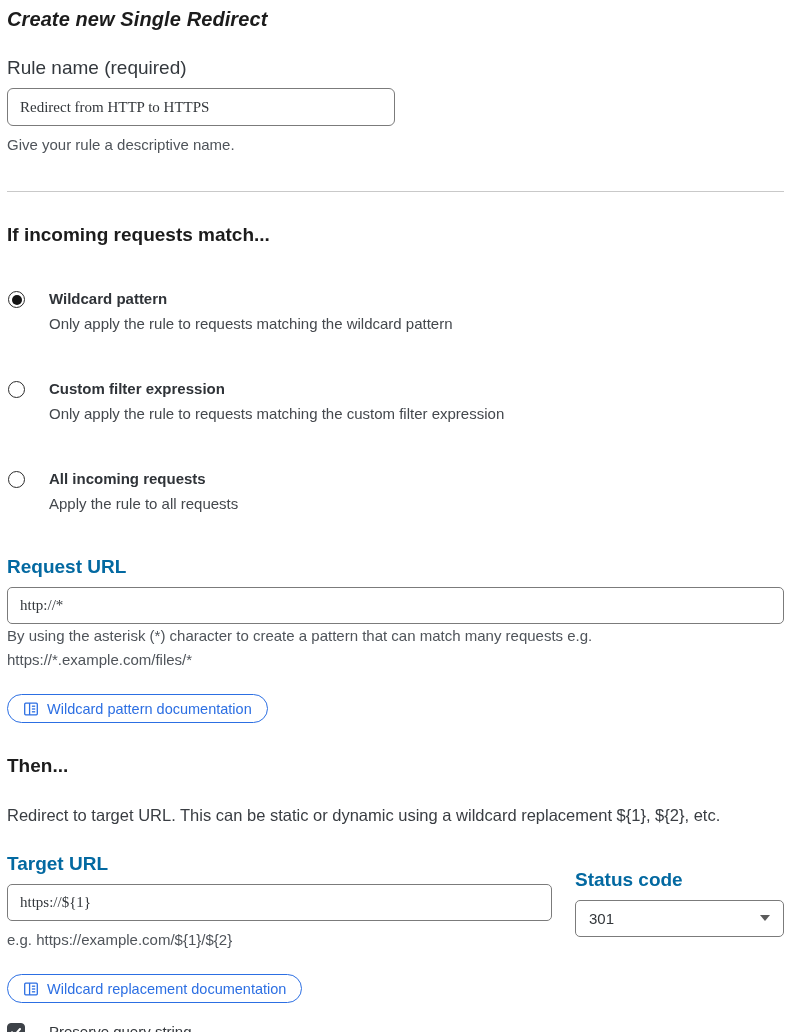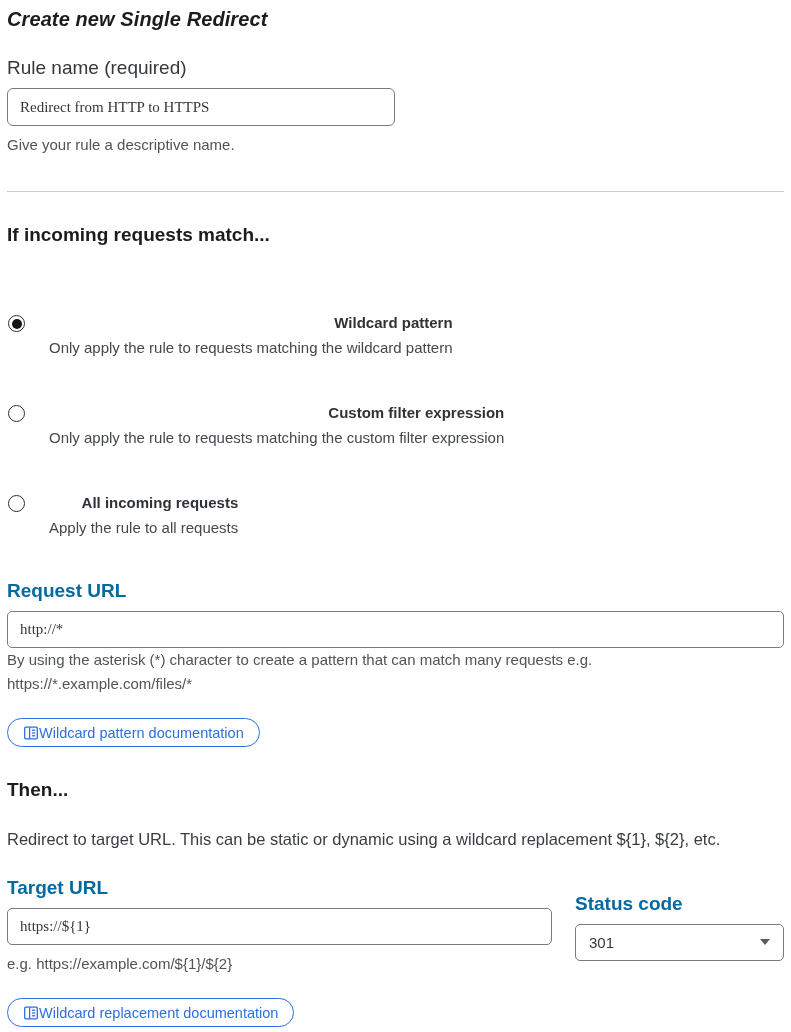--- a/index.html
+++ b/index.html
@@ -32,38 +32,38 @@
     padding:0 12px;font-size:15px;color:#33373b;
     font-family:Liberation Serif, serif;background:#fff;outline:none;
   }
   .text-input.full{width:100%;height:37px;border-radius:5px;}
   .helper{font-size:15px;color:var(--text-helper);margin-top:7px;line-height:24px;}
   .divider{border:none;border-top:1px solid var(--divider);margin-top:34px;}
   .section-heading{
     font-size:19px;font-weight:700;color:var(--text-dark);margin-top:32px;
   }
   
-  .radio-group{margin-top:68px;text-align:right;}
+  .radio-group{margin-top:44px;}
   .radio-row{display:flex;align-items:flex-start;margin-bottom:47px;cursor:pointer;}
   .radio{
     flex:0 0 auto;width:17px;height:17px;border-radius:50%;
     border:1.5px solid #2b2b2b;margin:1px 0 0 1px;position:relative;background:#fff;
   }
   .radio-row.checked .radio::after{
     content:"";position:absolute;inset:2.5px;border-radius:50%;background:#141414;
   }
   .radio-text{margin-left:24px;}
   .radio-label{font-size:15px;font-weight:600;color:#2f3338;line-height:18px;}
   .radio-desc{font-size:15px;color:#44484d;margin-top:6px;line-height:19px;}
   
   .request-block{margin-top:-4px;}
   .helper.two-line{margin-top:0;}
   
   .doc-pill{
-    display:inline-flex;align-items:center;
+    display:inline-flex;align-items:center;gap:8px;
     margin-top:22px;height:29px;padding:0 15px;
     border:1px solid var(--pill-blue);border-radius:15px;
     background:#fff;color:var(--pill-blue);
     font-size:14.5px;font-family:inherit;cursor:pointer;
   }
   .doc-pill svg{display:block;}
   .then-para{font-size:16.5px;color:#393d42;margin-top:27px;line-height:22px;}
   
   .two-col{display:flex;gap:23px;margin-top:27px;align-items:center;}
   .col-left{flex:0 0 545px;}

